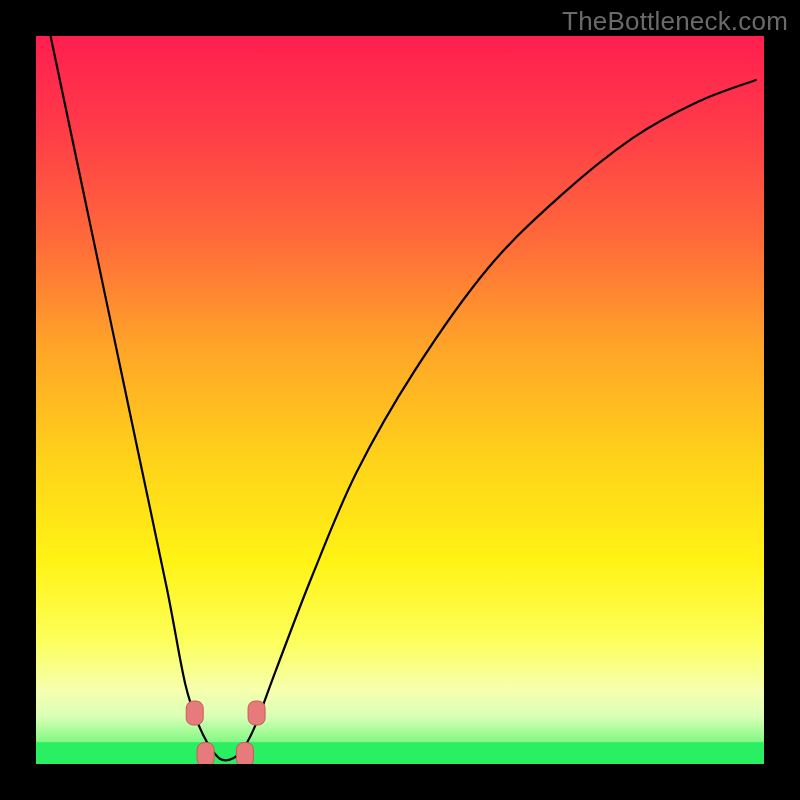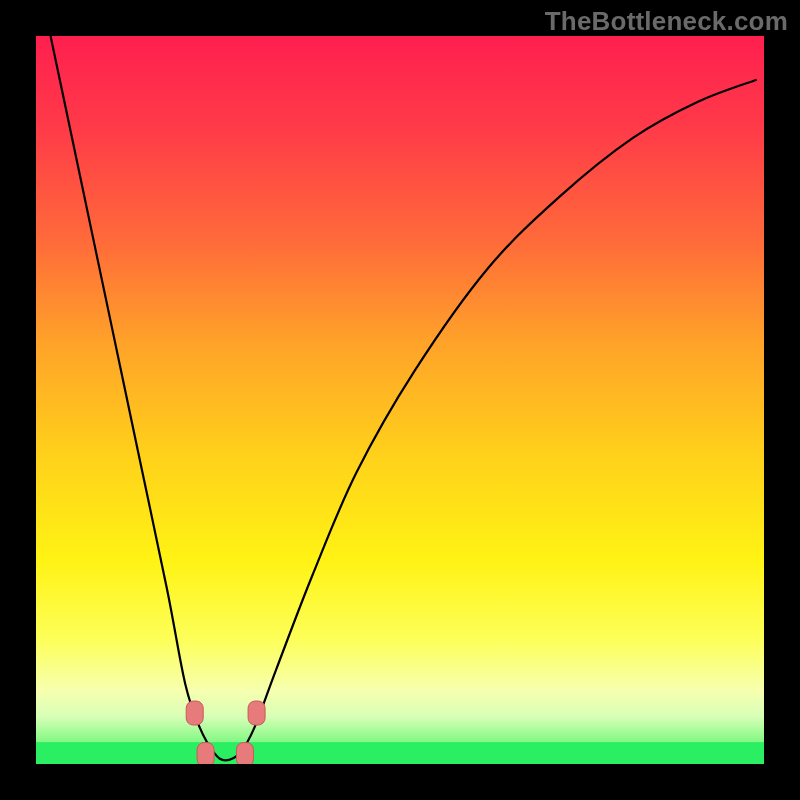--- a/index.html
+++ b/index.html
@@ -24,21 +24,21 @@
     left: 36px;
     width: 728px;
     height: 728px;
   }
   .watermark {
     position: absolute;
     top: 6px;
     right: 12px;
     color: #6a6a6a;
     font-size: 26px;
-    font-weight: 700;
+    font-weight: 400;
     letter-spacing: 0.2px;
     z-index: 20;
   }
   svg { display: block; }
 </style>
 </head>
 <body>
 
 <div class="frame">
   <div class="watermark">TheBottleneck.com</div>

